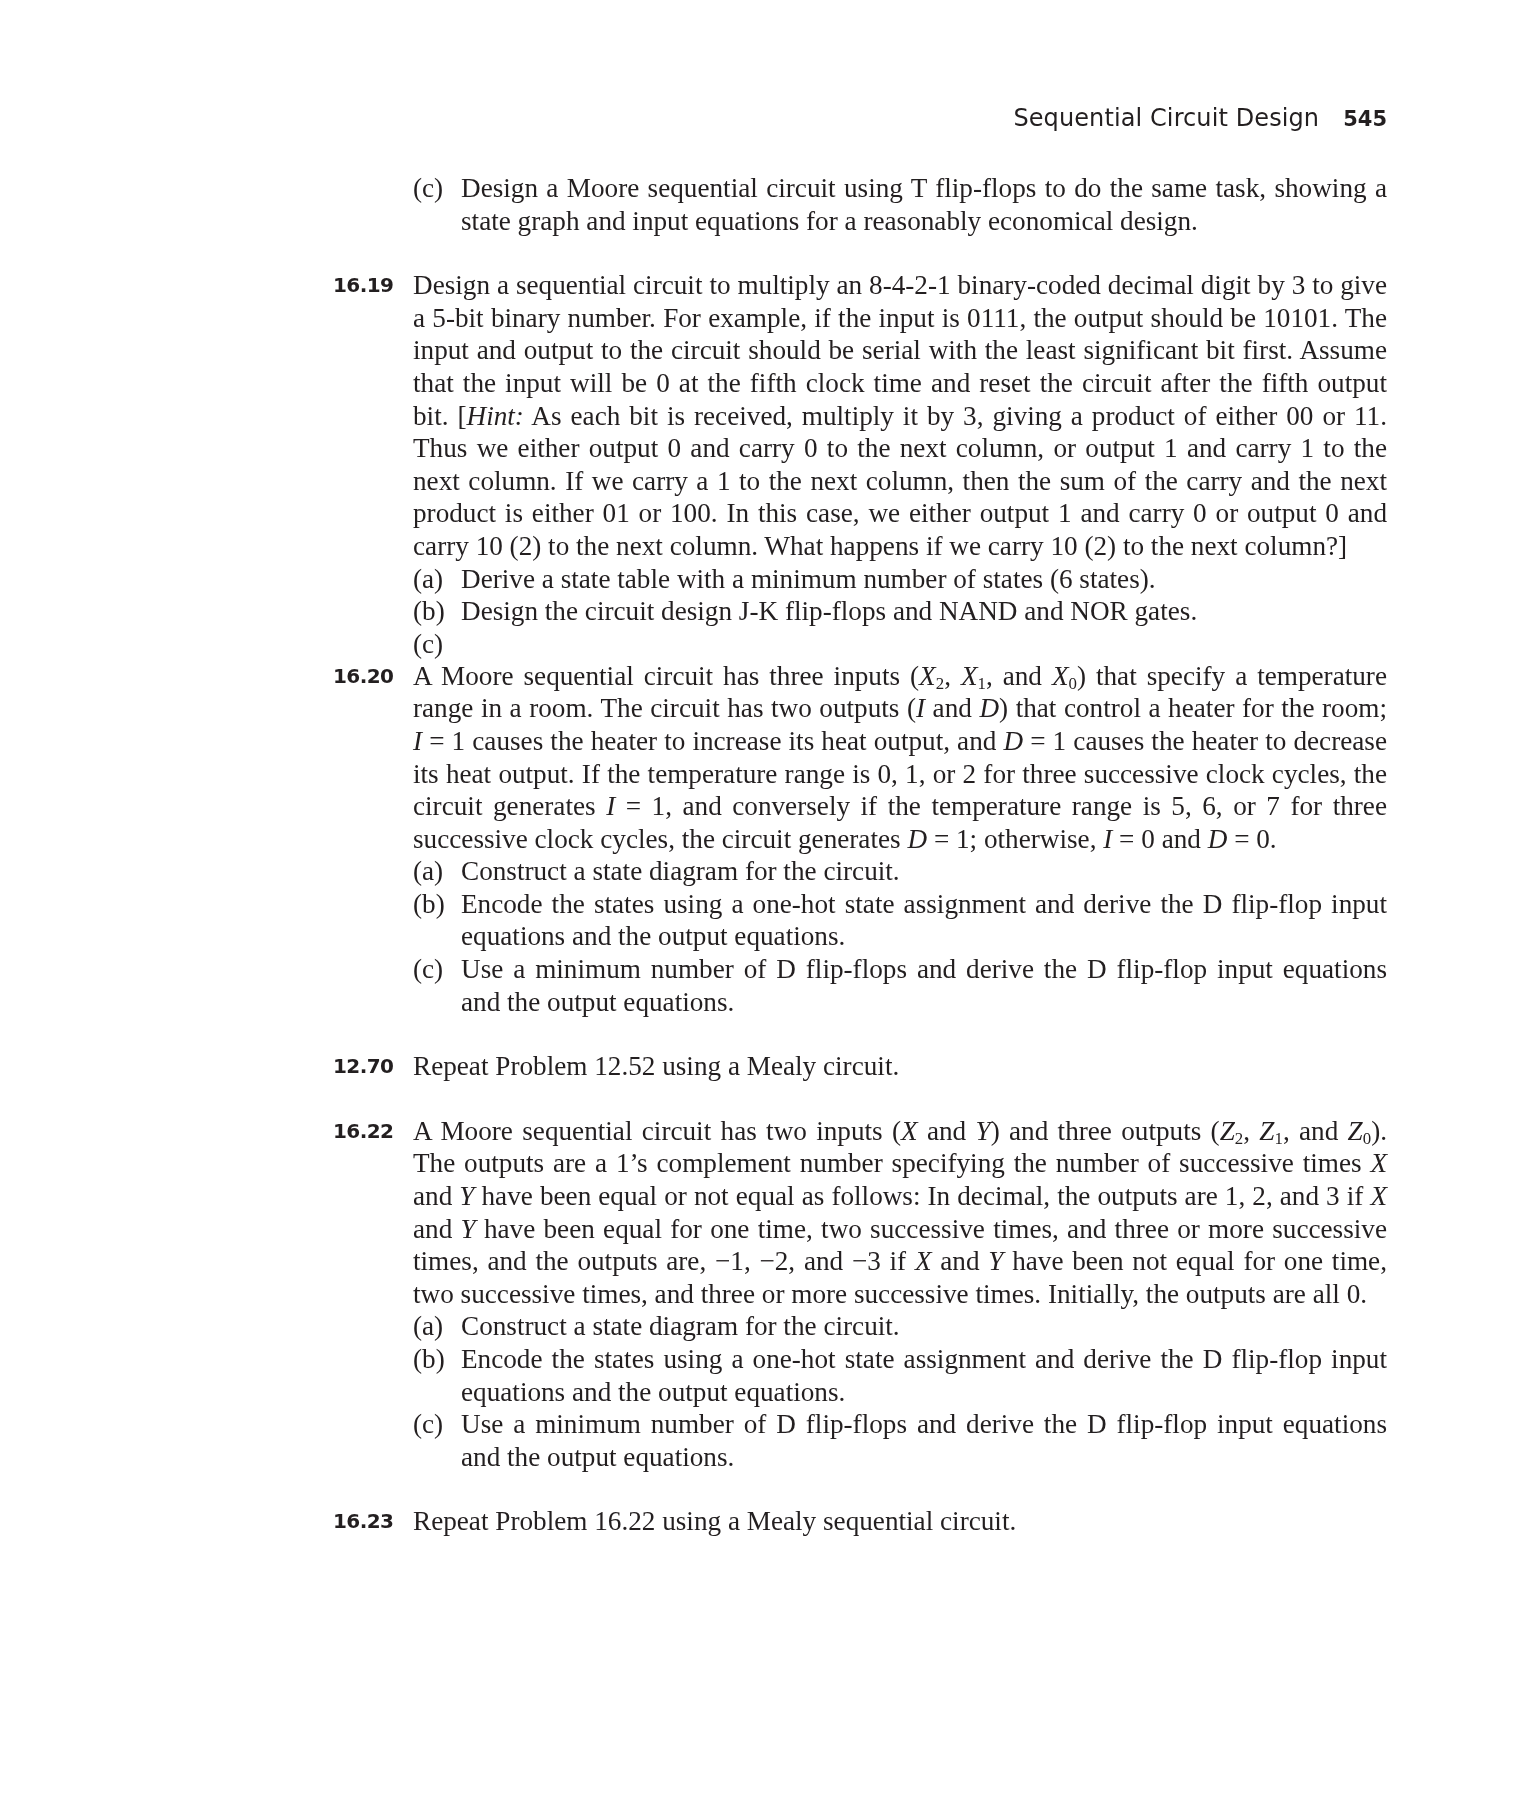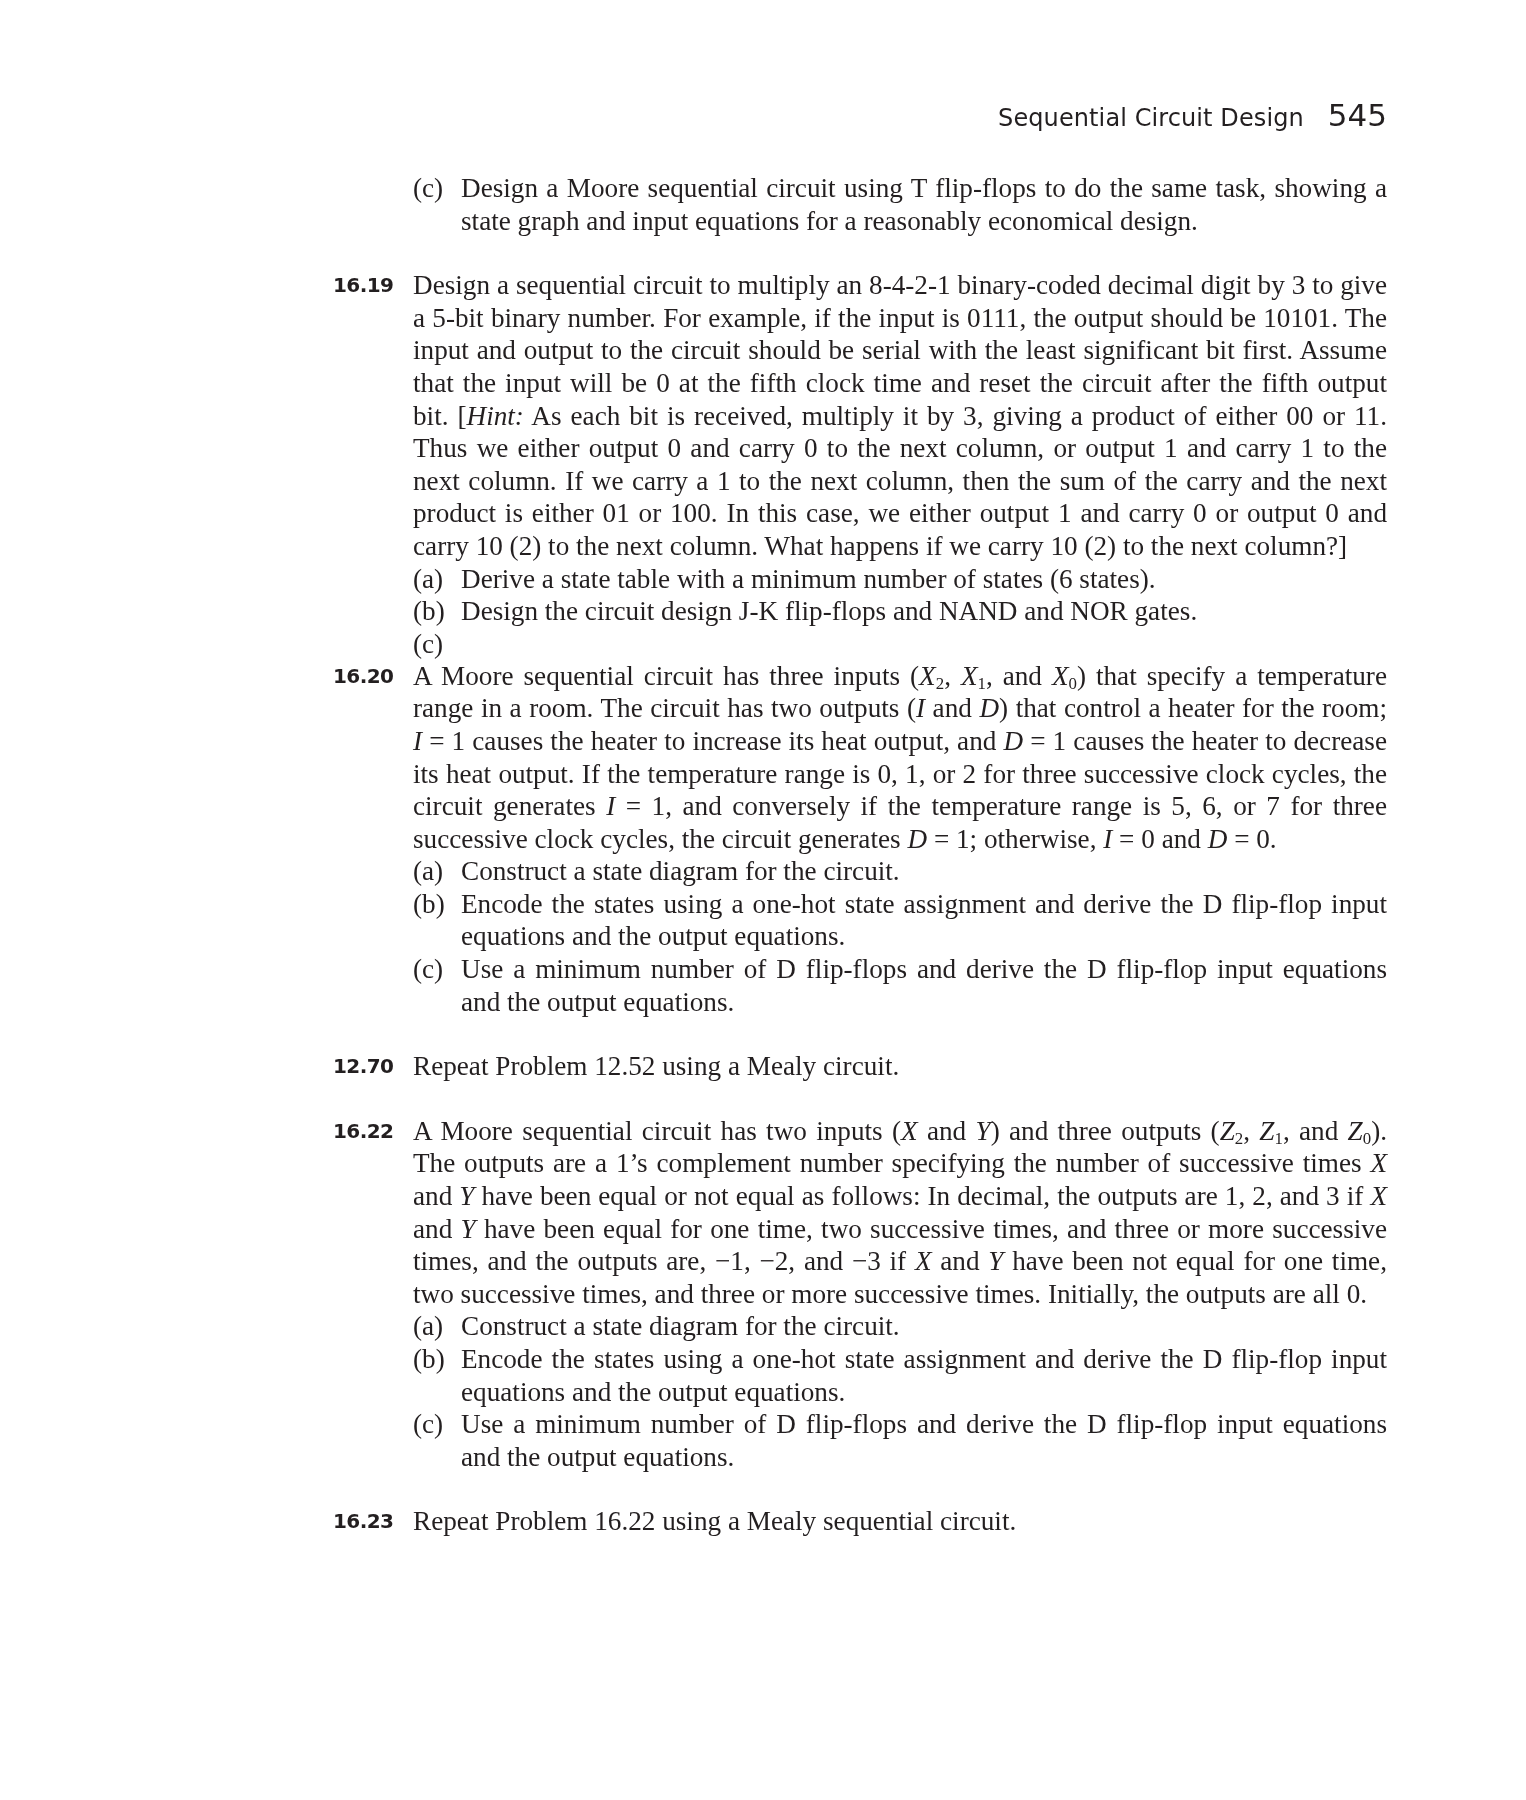--- a/index.html
+++ b/index.html
@@ -3,21 +3,21 @@
 <meta charset="utf-8">
 <style>
   html, body { margin: 0; padding: 0; background: #ffffff; }
   body { width: 1526px; height: 1800px; position: relative; overflow: hidden; color: #231f20; }
   .header {
     position: absolute; top: 96px; right: 139px;
     font-family: "DejaVu Sans", sans-serif; font-size: 24px; color: #231f20;
     display: flex; align-items: baseline;
   }
   .header .title { letter-spacing: 0.1px; margin-top: 8px; }
-  .header .pageno { font-weight: normal; font-size: 31px; margin-left: 24px; }
+  .header .pageno { font-weight: bold; font-size: 21px; margin-left: 24px; }
   .content {
     position: absolute; left: 333px; top: 172px; width: 1054px;
     font-family: "Liberation Serif", "DejaVu Serif", serif;
     font-size: 27.2px; line-height: 32.6px; color: #231f20;
   }
   .problem { position: relative; padding-left: 80px; margin-bottom: 32px; }
   .problem .num {
     position: absolute; left: 0; top: 0;
     font-family: "DejaVu Sans", sans-serif; font-weight: bold; font-size: 20px;
     letter-spacing: -0.6px;

